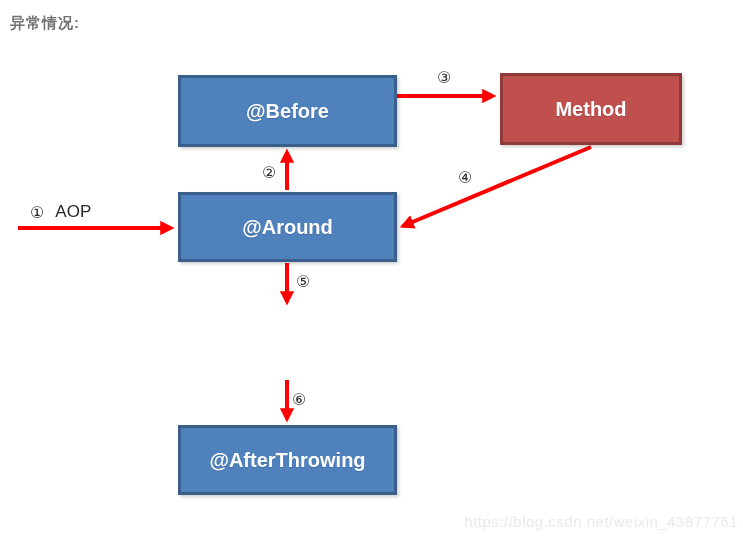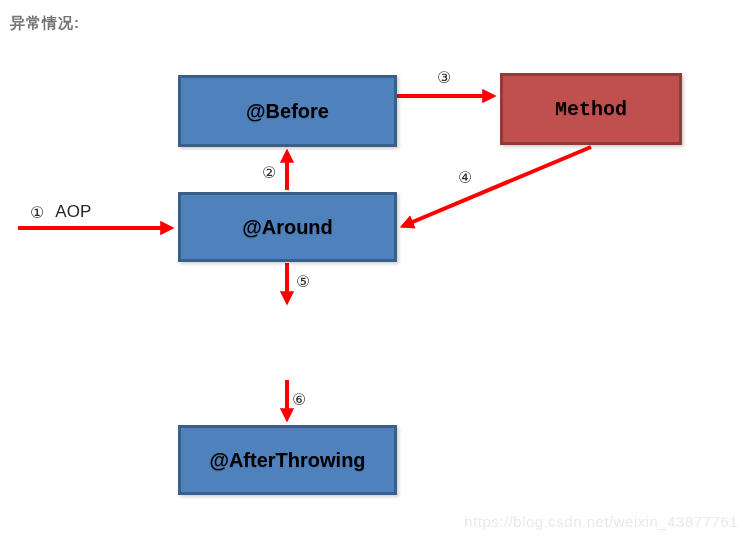--- a/index.html
+++ b/index.html
@@ -26,32 +26,32 @@
     top: 0;
     width: 743px;
     height: 542px;
   }
   .node {
     position: absolute;
     box-sizing: border-box;
     display: flex;
     align-items: center;
     justify-content: center;
-    color: #000000;
+    color: #ffffff;
     font-size: 20px;
     font-weight: bold;
     border: 3px solid;
     box-shadow: 2px 2px 3px rgba(0,0,0,0.18);
     text-shadow: 0 1px 1px rgba(0,0,0,0.15);
   }
   .node.blue { background: #4f81bd; border-color: #3a5f8b; }
   .node.red  { background: #c0504d; border-color: #8e3b39; }
 
   #node-before         { left: 178px; top: 75px;  width: 219px; height: 72px; }
-  #node-method         { left: 500px; top: 73px;  width: 182px; height: 72px; font-family: Liberation Mono, monospace; }
+  #node-method         { left: 500px; top: 73px;  width: 182px; height: 72px; }
   #node-around         { left: 178px; top: 192px; width: 219px; height: 70px; justify-content: center; }
   #node-after          { left: 178px; top: 309px; width: 219px; height: 70px; }
   #node-afterthrowing  { left: 178px; top: 425px; width: 219px; height: 70px; }
 
   .step-num {
     position: absolute;
     font-size: 16px;
     color: #2f2f2f;
     font-family: "DejaVu Sans", sans-serif;
   }

